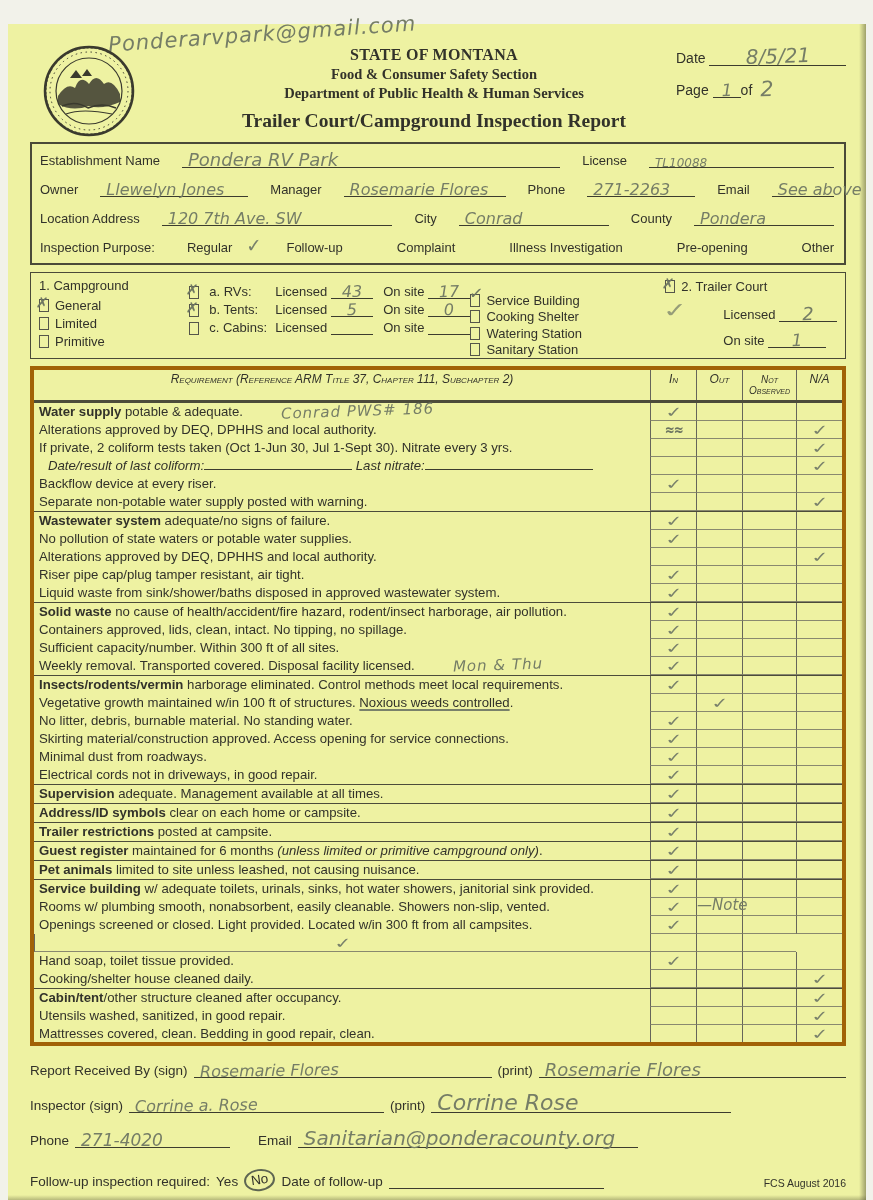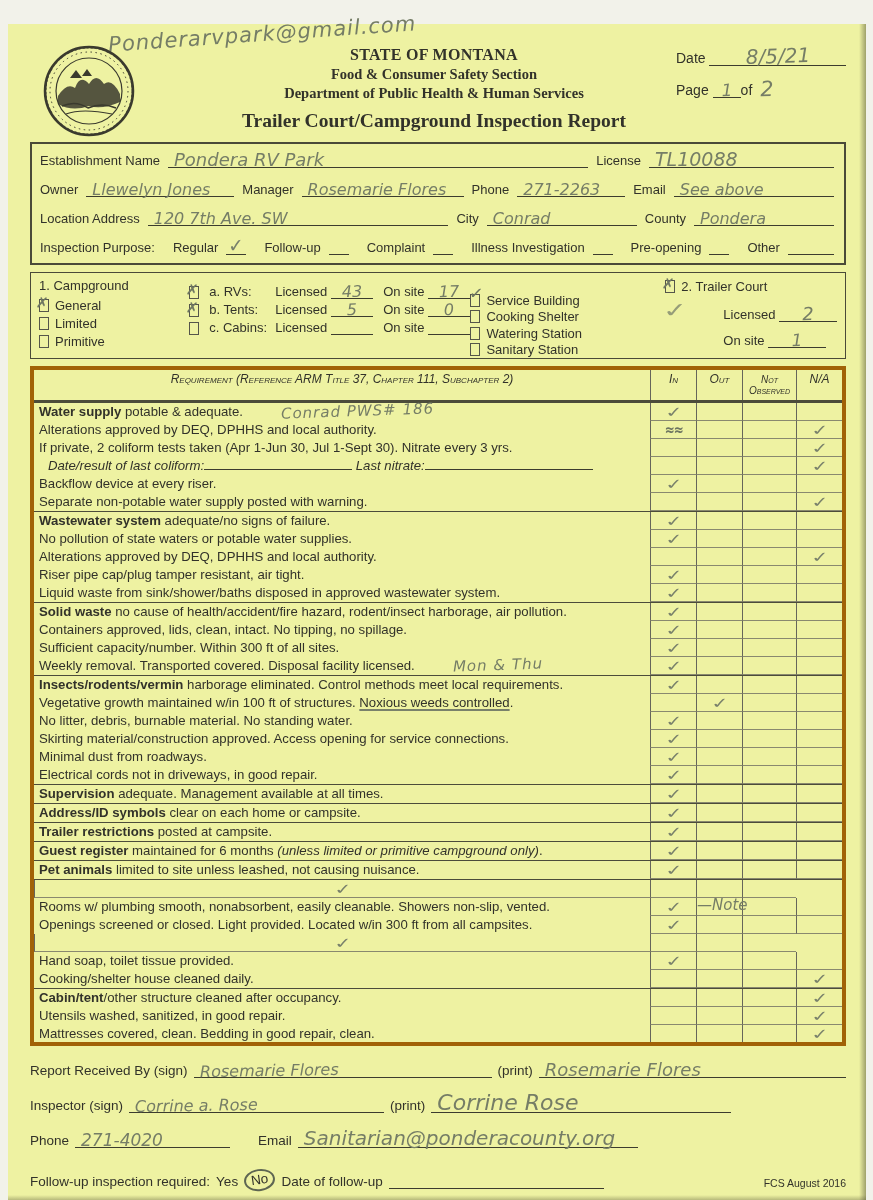--- a/index.html
+++ b/index.html
@@ -29,21 +29,21 @@
             transform:rotate(-4deg);white-space:nowrap;}
 
   
   .fill{display:inline-block;position:relative;border-bottom:1px solid #3c3c2e;height:15px;vertical-align:baseline;}
   .fill .fv{position:absolute;bottom:-3px;left:6px;white-space:nowrap;font-size:16px;}
   .fill .fv.c{left:50%;transform:translateX(-50%) rotate(-2deg);}
   .grow{flex:1;}
 
   
   .est-box{border:2px solid #4a4a38;margin-top:4px;padding:8px 10px 6px 8px;font-size:13px;}
-  .est-row{display:flex;align-items:flex-end;gap:8px;margin-bottom:13px;}
+  .est-row{display:flex;align-items:flex-end;gap:22px;margin-bottom:13px;}
   .est-row:last-child{margin-bottom:2px;}
   .lbl{white-space:nowrap;line-height:15px;}
 
   
   .camp-box{border:1.5px solid #4a4a38;margin-top:7px;padding:5px 8px 6px 8px;font-size:13px;
             display:flex;position:relative;height:74px;}
   .camp-col1{width:158px;}
   .camp-col2{width:288px;}
   .camp-col3{width:205px;padding-top:14px;}
   .camp-col4{flex:1;position:relative;}
@@ -143,21 +143,21 @@
     </div>
 
     <div class="est-box">
       <div class="est-row">
         <span class="lbl">Establishment Name</span>
         <span class="fill grow">
           <span class="fv hw" style="font-size:18px">Pondera RV Park</span>
         </span>
         <span class="lbl">License</span>
         <span class="fill" style="width:185px">
-          <span class="fv hw" style="font-size:19px">TL10088</span>
+          <span class="fv hw" style="font-size:12px">TL10088</span>
         </span>
       </div>
       <div class="est-row">
         <span class="lbl">Owner</span>
         <span class="fill" style="width:148px">
           <span class="fv hw">Llewelyn Jones</span>
         </span>
         <span class="lbl">Manager</span>
         <span class="fill" style="width:162px">
           <span class="fv hw">Rosemarie Flores</span>
@@ -323,21 +323,21 @@
             <div class="cell-chk"></div>
           </div>
           <div class="t-grid t-row">
             <div class="cell-req"><span>Alterations approved by DEQ, DPHHS and local authority.</span></div>
             <div class="cell-chk"><span class="scrib hw">≈≈</span></div>
             <div class="cell-chk"></div>
             <div class="cell-chk"></div>
             <div class="cell-chk"><span class="ck">✓</span></div>
           </div>
           <div class="t-grid t-row">
-            <div class="cell-req"><span>If private, 2 coliform tests taken (Apr 1-Jun 30, Jul 1-Sept 30). Nitrate every 3 yrs.</span></div>
+            <div class="cell-req"><span>If private, 2 coliform tests taken (Oct 1-Jun 30, Jul 1-Sept 30). Nitrate every 3 yrs.</span></div>
             <div class="cell-chk"></div>
             <div class="cell-chk"></div>
             <div class="cell-chk"></div>
             <div class="cell-chk"><span class="ck">✓</span></div>
           </div>
           <div class="t-grid t-row">
             <div class="cell-req ind"><span>Date/result of last coliform:</span><span class="mini-blank" style="width: 148px;"></span><span>  Last nitrate:</span><span class="mini-blank" style="width: 168px;"></span></div>
             <div class="cell-chk"></div>
             <div class="cell-chk"></div>
             <div class="cell-chk"></div>
@@ -491,20 +491,21 @@
             <div class="cell-chk"></div>
           </div>
           <div class="t-grid t-row sec">
             <div class="cell-req"><span style="font-weight: bold;">Pet animals</span><span> limited to site unless leashed, not causing nuisance.</span></div>
             <div class="cell-chk"><span class="ck">✓</span></div>
             <div class="cell-chk"></div>
             <div class="cell-chk"></div>
             <div class="cell-chk"></div>
           </div>
           <div class="t-grid t-row sec">
+            <div class="cell-req"><span style="font-weight: bold;">Service building</span><span> w/ adequate toilets, urinals, sinks, hot water showers, janitorial sink provided.</span></div>
             <div class="cell-chk"><span class="ck">✓</span></div>
             <div class="cell-chk"></div>
             <div class="cell-chk"></div>
             <div class="cell-chk"></div>
           </div>
           <div class="t-grid t-row">
             <div class="cell-req"><span>Rooms w/ plumbing smooth, nonabsorbent, easily cleanable. Showers non-slip, vented.</span></div>
             <div class="cell-chk"><span class="ck">✓</span></div>
             <div class="cell-chk">
               <span class="hw mid-note">—Note</span>

